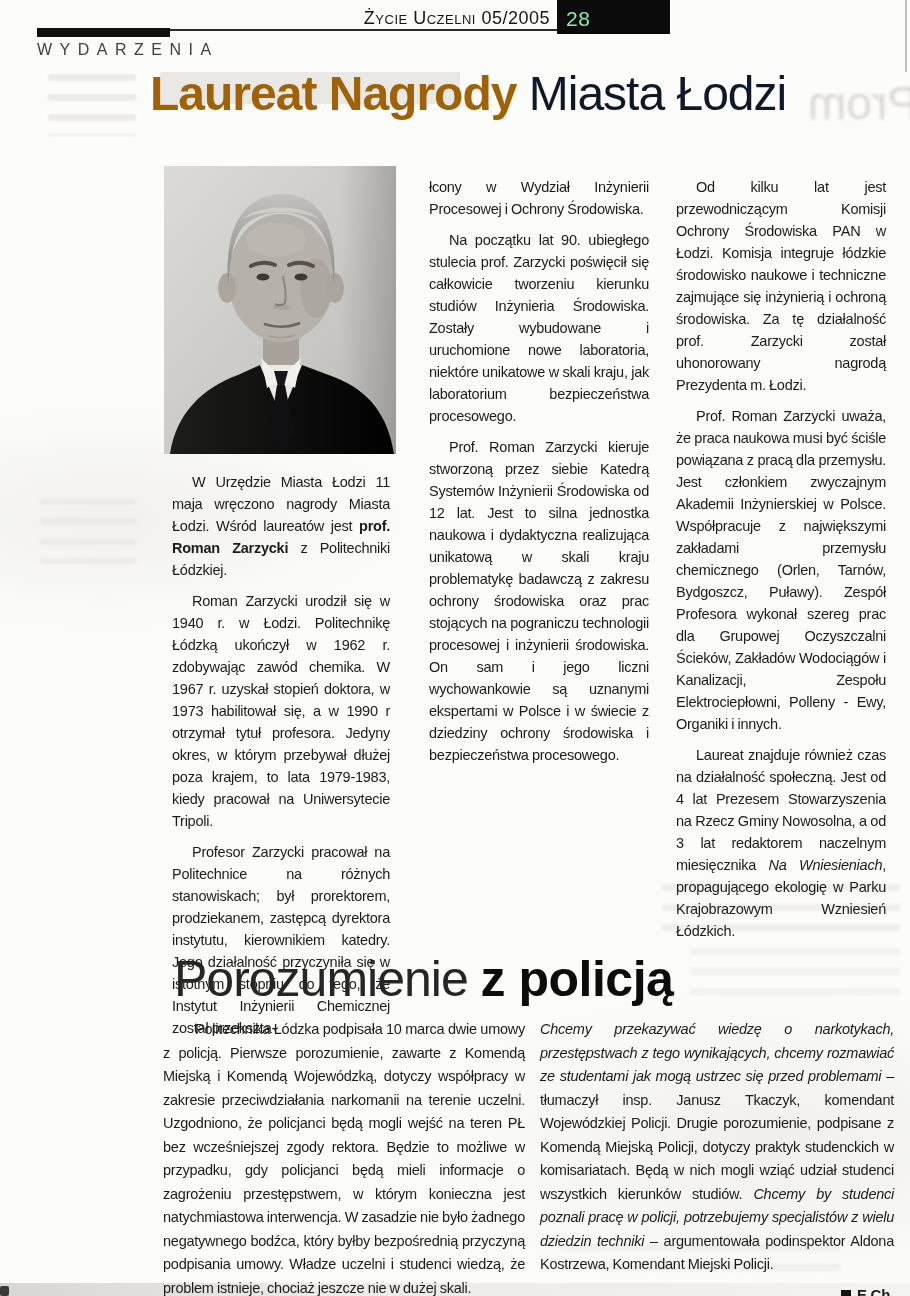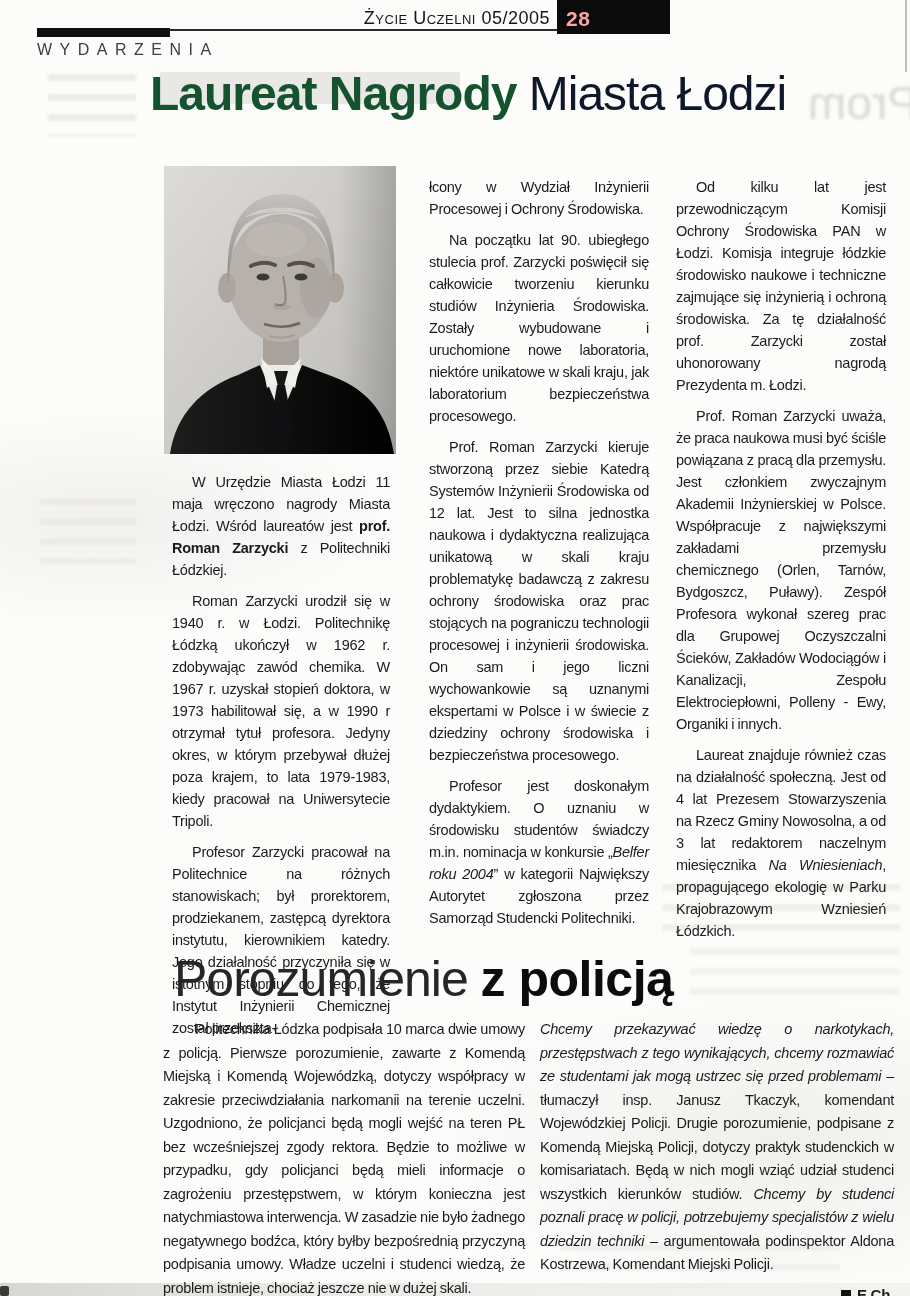--- a/index.html
+++ b/index.html
@@ -11,28 +11,28 @@
       #fcfcfb;
     font-family:"Liberation Sans", sans-serif;
     color:#1c1c1c;
     -webkit-font-smoothing:antialiased;
   }
   .page{position:absolute;inset:0;border-radius:24px;}
   
   .journal{position:absolute;left:300px;top:8px;width:250px;text-align:right;
     font-variant:small-caps;font-size:18px;letter-spacing:.5px;color:#161616;}
   .pagebox{position:absolute;left:557px;top:0;width:113px;height:34px;background:#0b0b0b;}
-  .pagebox span{display:inline-block;color:#fca5a5;font-weight:bold;font-size:21px;padding:7px 0 0 9px;letter-spacing:.5px;}
+  .pagebox span{display:inline-block;color:#86efac;font-weight:normal;font-size:21px;padding:7px 0 0 9px;letter-spacing:.5px;}
   .hrule{position:absolute;left:37px;top:29px;width:520px;height:2px;background:#2a2a2a;}
   .hbar{position:absolute;left:37px;top:28px;width:133px;height:9px;background:#101010;}
   .section-label{position:absolute;left:37px;top:41px;font-size:16px;letter-spacing:7.5px;color:#404040;}
   
   .title1{position:absolute;left:150px;top:66px;width:740px;white-space:nowrap;
     font-size:48px;letter-spacing:-1px;}
-  .t-bold{font-weight:bold;color:#14532d;}
+  .t-bold{font-weight:bold;color:#a16207;}
   .t-light{font-weight:normal;color:#0f172a;margin-top:17px;}
   .wash{position:absolute;left:160px;top:72px;width:300px;height:32px;background:#e9e8e5;z-index:0;}
   .col{position:absolute;font-size:14.5px;line-height:22px;text-align:justify;
     letter-spacing:-0.25px;word-spacing:-0.5px;color:#1b1b1b;z-index:2;}
   .col p{margin:9px;text-indent:20px;}
   .col p.noindent{text-indent:0;}
   .b{font-weight:bold;}
   .i{font-style:italic;}
   .col1{left:163px;top:462px;width:236px;}
   .col2{left:420px;top:167px;width:238px;}
@@ -156,21 +156,20 @@
   <div class="col col1">
     <p class="cap"><span>W Urzędzie Miasta Łodzi 11 maja wręczono nagrody Miasta Łodzi. Wśród laureatów jest </span><span class="b">prof. Roman Zarzycki</span><span> z Politechniki Łódzkiej.</span></p>
     <p>Roman Zarzycki urodził się w 1940 r. w Łodzi. Politechnikę Łódzką ukończył w 1962 r. zdobywając zawód chemika. W 1967 r. uzyskał stopień doktora, w 1973 habilitował się, a w 1990 r otrzymał tytuł profesora. Jedyny okres, w którym przebywał dłużej poza krajem, to lata 1979-1983, kiedy pracował na Uniwersytecie Tripoli.</p>
     <p>Profesor Zarzycki pracował na Politechnice na różnych stanowiskach; był prorektorem, prodziekanem, zastępcą dyrektora instytutu, kierownikiem katedry. Jego działalność przyczyniła się w istotnym stopniu do tego, że Instytut Inżynierii Chemicznej został przekszta-</p>
   </div>
 
   <div class="col col2">
     <p class="noindent">łcony w Wydział Inżynierii Procesowej i Ochrony Środowiska.</p>
     <p>Na początku lat 90. ubiegłego stulecia prof. Zarzycki poświęcił się całkowicie tworzeniu kierunku studiów Inżynieria Środowiska. Zostały wybudowane i uruchomione nowe laboratoria, niektóre unikatowe w skali kraju, jak laboratorium bezpieczeństwa procesowego.</p>
     <p>Prof. Roman Zarzycki kieruje stworzoną przez siebie Katedrą Systemów Inżynierii Środowiska od 12 lat. Jest to silna jednostka naukowa i dydaktyczna realizująca unikatową w skali kraju problematykę badawczą z zakresu ochrony środowiska oraz prac stojących na pograniczu technologii procesowej i inżynierii środowiska. On sam i jego liczni wychowankowie są uznanymi ekspertami w Polsce i w świecie z dziedziny ochrony środowiska i bezpieczeństwa procesowego.</p>
-    <p><span>Profesor jest doskonałym dydaktykiem. O uznaniu w środowisku studentów świadczy m.in. nominacja w konkursie „</span><span class="i">Belfer roku 2004</span><span>” w kategorii Największy Autorytet zgłoszona przez Samorząd Studencki Politechniki.</span></p>
   </div>
 
   <div class="col col3">
     <p>Od kilku lat jest przewodniczącym Komisji Ochrony Środowiska PAN w Łodzi. Komisja integruje łódzkie środowisko naukowe i techniczne zajmujące się inżynierią i ochroną środowiska. Za tę działalność prof. Zarzycki został uhonorowany nagrodą Prezydenta m. Łodzi.</p>
     <p>Prof. Roman Zarzycki uważa, że praca naukowa musi być ściśle powiązana z pracą dla przemysłu. Jest członkiem zwyczajnym Akademii Inżynierskiej w Polsce. Współpracuje z największymi zakładami przemysłu chemicznego (Orlen, Tarnów, Bydgoszcz, Puławy). Zespół Profesora wykonał szereg prac dla Grupowej Oczyszczalni Ścieków, Zakładów Wodociągów i Kanalizacji, Zespołu Elektrociepłowni, Polleny - Ewy, Organiki i innych.</p>
     <p><span>Laureat znajduje również czas na działalność społeczną. Jest od 4 lat Prezesem Stowarzyszenia na Rzecz Gminy Nowosolna, a od 3 lat redaktorem naczelnym miesięcznika </span><span class="i">Na Wniesieniach</span><span>, propagującego ekologię w Parku Krajobrazowym Wzniesień Łódzkich.</span></p>
   </div>
 
   <h2 class="title2" style="margin:12px;">
     <span class="t2-light">Porozumienie </span><span class="t2-bold">z policją</span>

